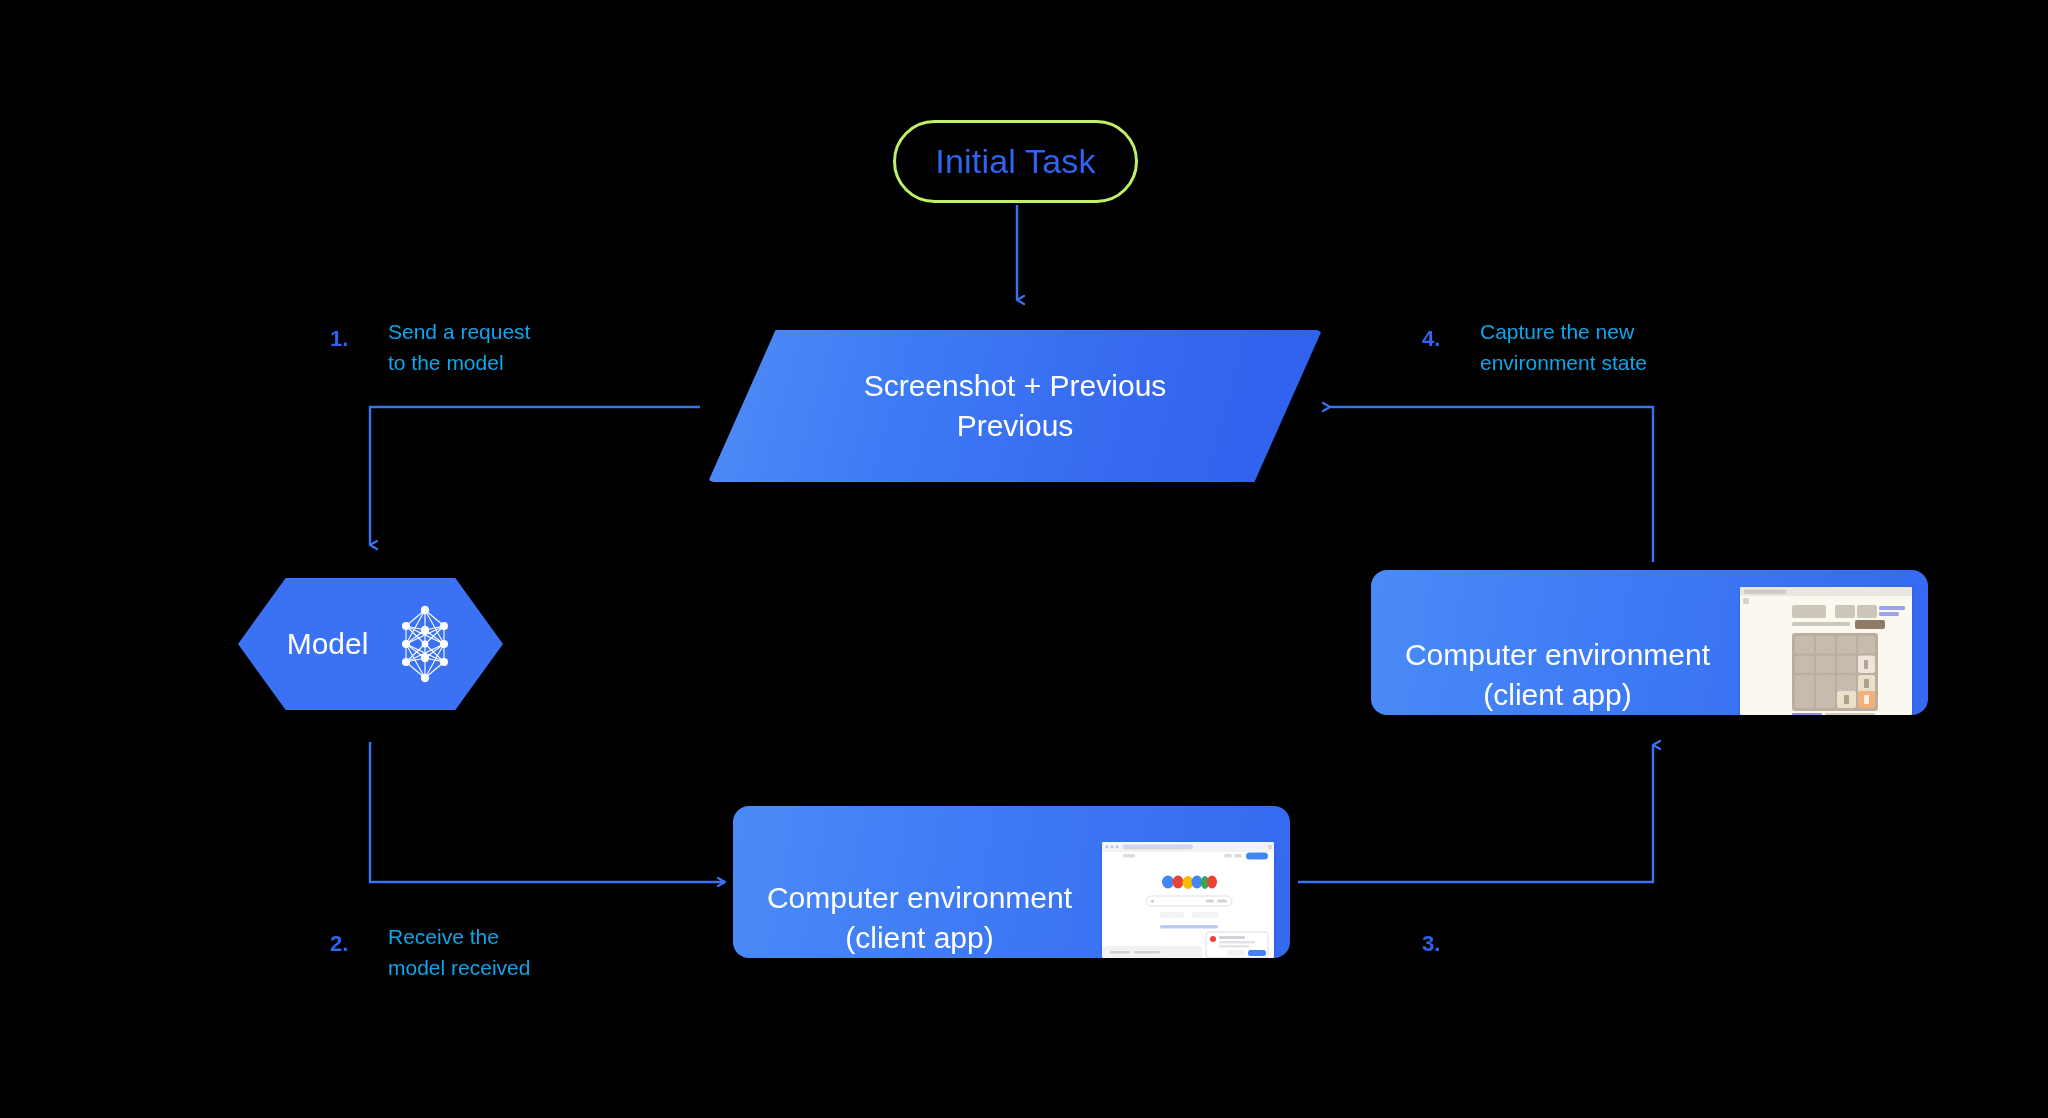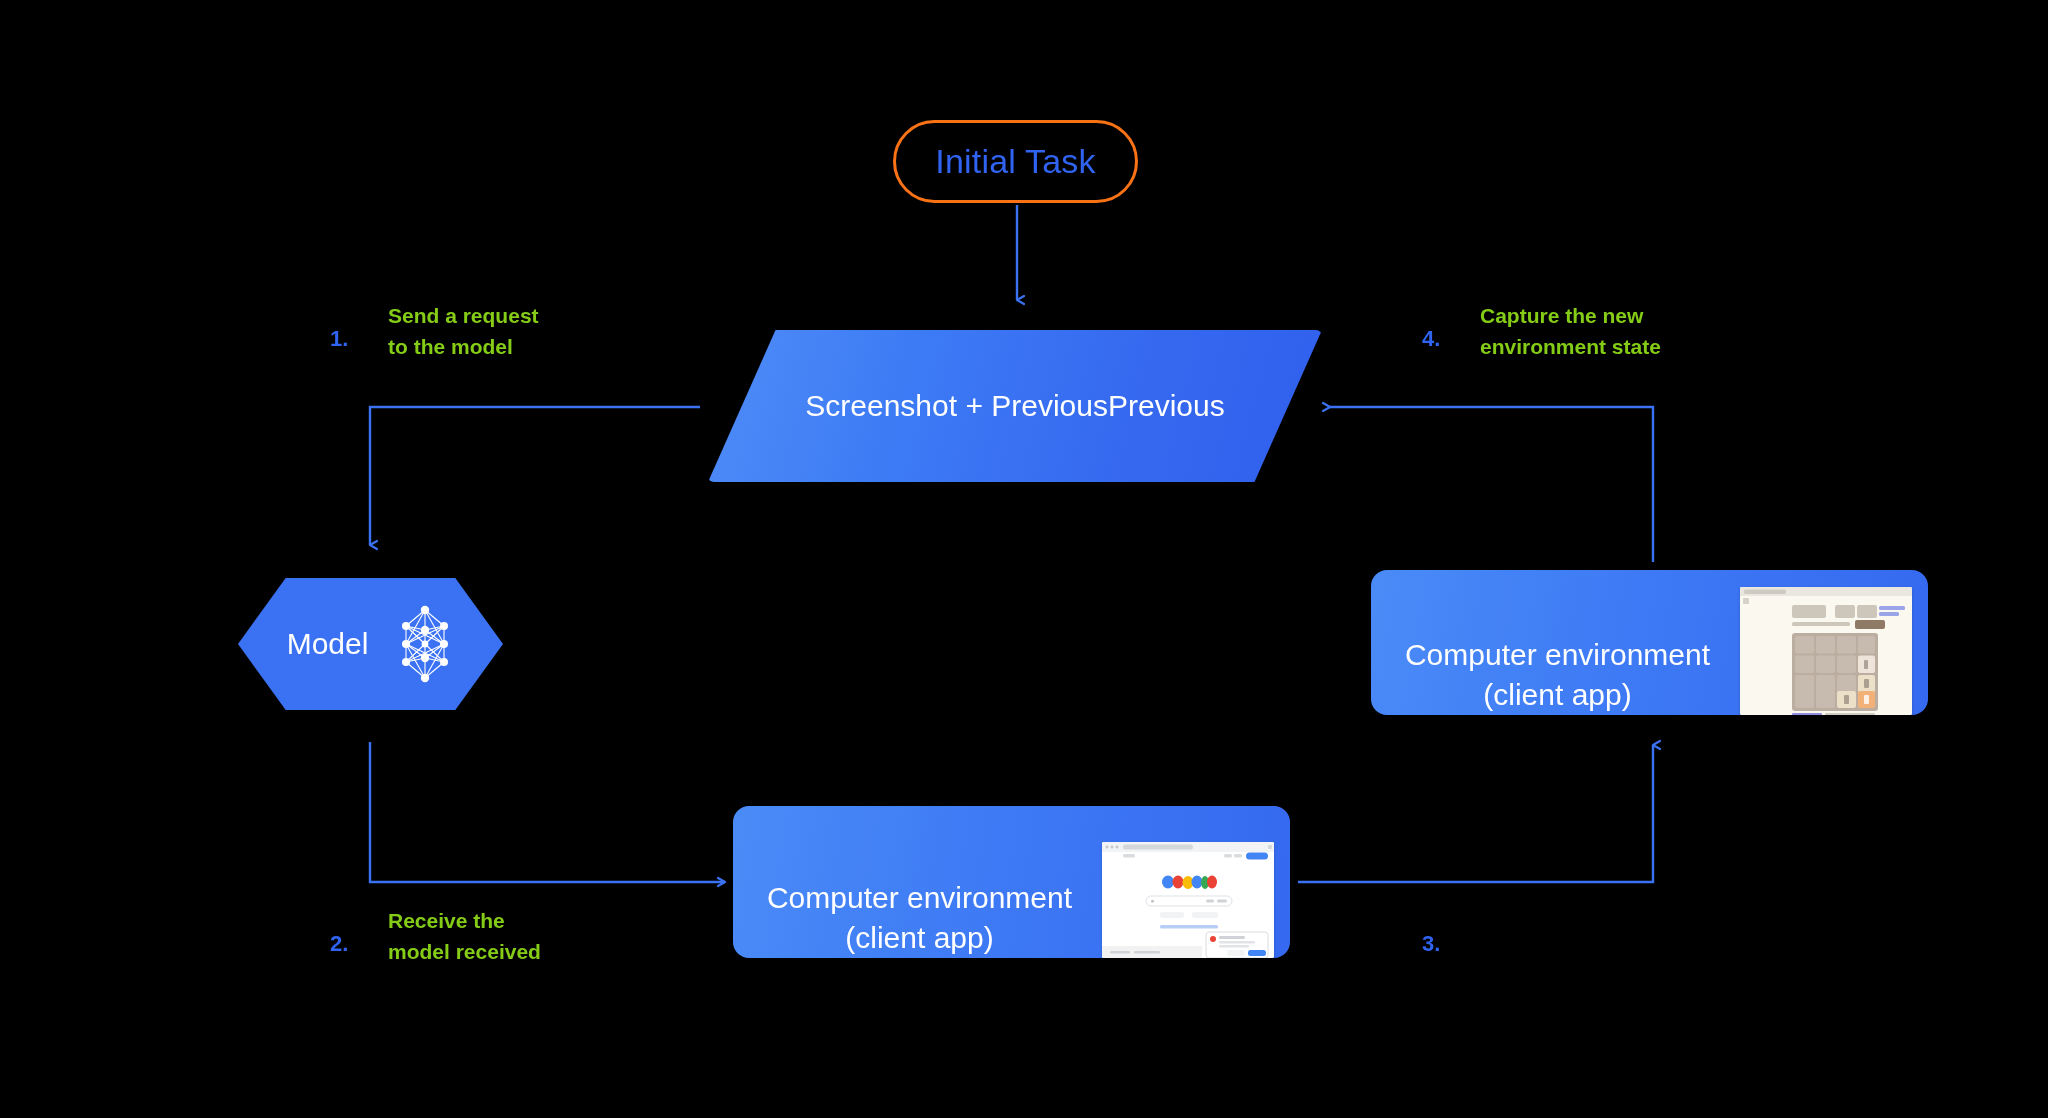--- a/index.html
+++ b/index.html
@@ -23,21 +23,21 @@
     background: #000000;
   }
   .abs { position: absolute; }
 
   
   #initial-task {
     left: 893px;
     top: 120px;
     width: 245px;
     height: 83px;
-    border: 3px solid #f97316;
+    border: 3px solid #bef264;
     border-radius: 46px;
     box-sizing: border-box;
     display: flex;
     align-items: center;
     justify-content: center;
   }
   #initial-task .label {
     color: #2f63f0;
     font-size: 34px;
     letter-spacing: .2px;
@@ -55,21 +55,21 @@
     position: absolute;
     inset: 0;
     background: linear-gradient(105deg, #4f8cf7 0%, #3d7bf5 32%, #3567ef 72%, #3060ee 100%);
     clip-path: polygon(11% 0%, 100% 0%, 89% 100%, 0% 100%);
     border-radius: 6px;
   }
   #screenshot-node .text {
     position: absolute;
     inset: 0;
     display: flex;
-    flex-direction: row;
+    flex-direction: column;
     align-items: center;
     justify-content: center;
     color: #ffffff;
     font-size: 30px;
     line-height: 1.33;
     text-align: center;
   }
 
   
   #model-node {
@@ -152,25 +152,26 @@
   }
   .step .num {
     color: #2f63f0;
     font-size: 22px;
     font-weight: bold;
     width: 58px;
     padding-top: 26px;
     flex: none;
   }
   .step .txt {
-    color: #84cc16;
+    color: #0ea5e9;
     font-size: 21px;
-    font-weight: bold;
+    font-weight: normal;
     line-height: 1.48;
     white-space: pre-line;
+    margin-top: 16px;
   }
   #step-1 { left: 330px; top: 300px; }
   #step-4 { left: 1422px; top: 300px; }
   #step-2 { left: 330px; top: 905px; }
   #step-3 { left: 1422px; top: 905px; }
 
   
   #connectors {
     position: absolute;
     left: 0; top: 0;

